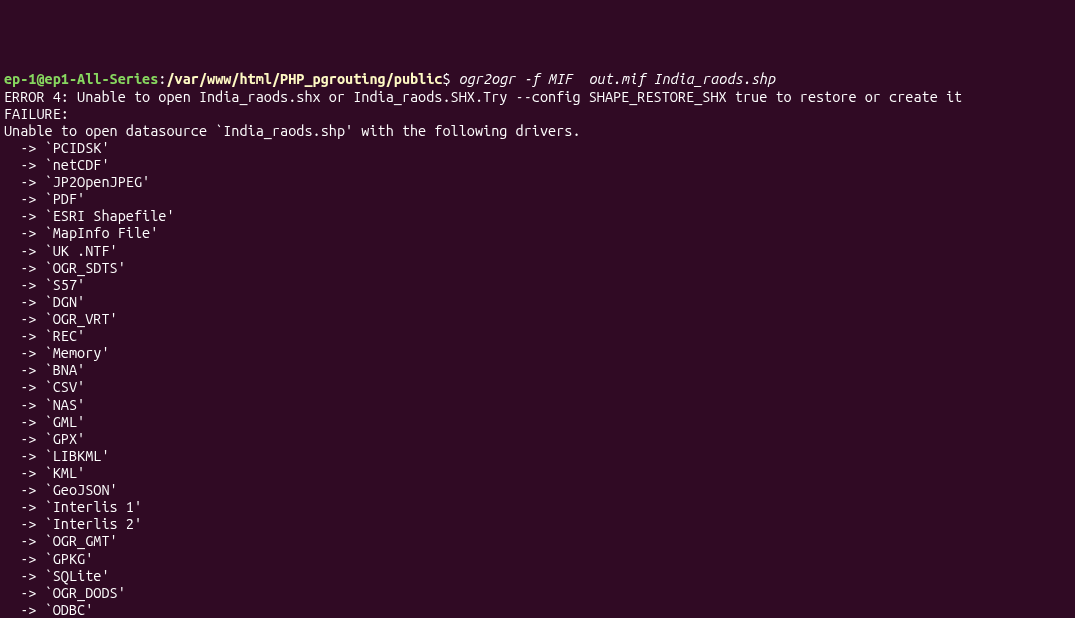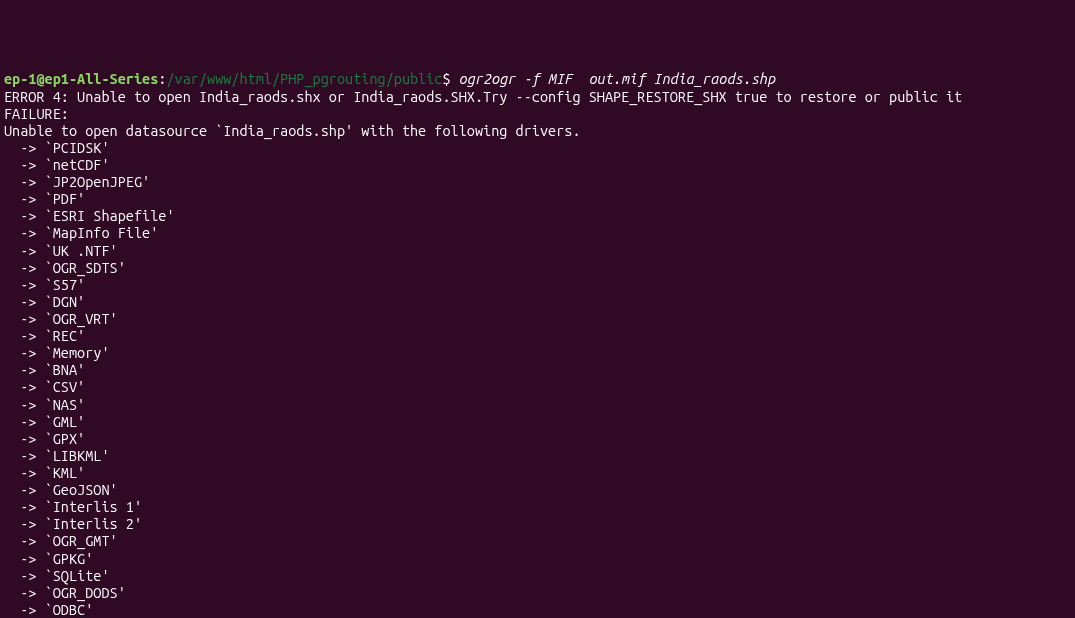--- a/index.html
+++ b/index.html
@@ -18,22 +18,22 @@
       height: 618px;
       overflow: hidden;
       white-space: pre;
     }
     .prompt-user {
       color: #87d75f;
       font-weight: bold;
       margin-top: 44px;
     }
     .prompt-path {
-      color: #15803d;
-      font-weight: normal;
+      color: #fef9c3;
+      font-weight: bold;
     }
     .prompt-dollar {
       color: #ffffff;
     }
     .command {
       color: #ffffff;
       font-style: italic;
     }
     .output {
       color: #ffffff;
@@ -41,19 +41,19 @@
     .driver-line {
       color: #ffffff;
     }
   </style>
 </head>
 <body>
 
 
 
 <div><span class="prompt-user">ep-1@ep1-All-Series</span><span class="output">:</span><span class="prompt-path">/var/www/html/PHP_pgrouting/public</span><span class="prompt-dollar">$</span><span class="command"> ogr2ogr -f MIF  out.mif India_raods.shp</span>
-<span class="output">ERROR 4: Unable to open India_raods.shx or India_raods.SHX.Try --config SHAPE_RESTORE_SHX true to restore or public it</span>
+<span class="output">ERROR 4: Unable to open India_raods.shx or India_raods.SHX.Try --config SHAPE_RESTORE_SHX true to restore or create it</span>
 <span class="output">FAILURE:</span>
 <span class="output">Unable to open datasource `India_raods.shp' with the following drivers.</span>
 <div id="driver-list"><div class="driver-line">  -&gt; `PCIDSK'</div><div class="driver-line">  -&gt; `netCDF'</div><div class="driver-line">  -&gt; `JP2OpenJPEG'</div><div class="driver-line">  -&gt; `PDF'</div><div class="driver-line">  -&gt; `ESRI Shapefile'</div><div class="driver-line">  -&gt; `MapInfo File'</div><div class="driver-line">  -&gt; `UK .NTF'</div><div class="driver-line">  -&gt; `OGR_SDTS'</div><div class="driver-line">  -&gt; `S57'</div><div class="driver-line">  -&gt; `DGN'</div><div class="driver-line">  -&gt; `OGR_VRT'</div><div class="driver-line">  -&gt; `REC'</div><div class="driver-line">  -&gt; `Memory'</div><div class="driver-line">  -&gt; `BNA'</div><div class="driver-line">  -&gt; `CSV'</div><div class="driver-line">  -&gt; `NAS'</div><div class="driver-line">  -&gt; `GML'</div><div class="driver-line">  -&gt; `GPX'</div><div class="driver-line">  -&gt; `LIBKML'</div><div class="driver-line">  -&gt; `KML'</div><div class="driver-line">  -&gt; `GeoJSON'</div><div class="driver-line">  -&gt; `Interlis 1'</div><div class="driver-line">  -&gt; `Interlis 2'</div><div class="driver-line">  -&gt; `OGR_GMT'</div><div class="driver-line">  -&gt; `GPKG'</div><div class="driver-line">  -&gt; `SQLite'</div><div class="driver-line">  -&gt; `OGR_DODS'</div><div class="driver-line">  -&gt; `ODBC'</div><div class="driver-line">  -&gt; `WAsP'</div></div></div>
 
 
 
 
 </body></html>

